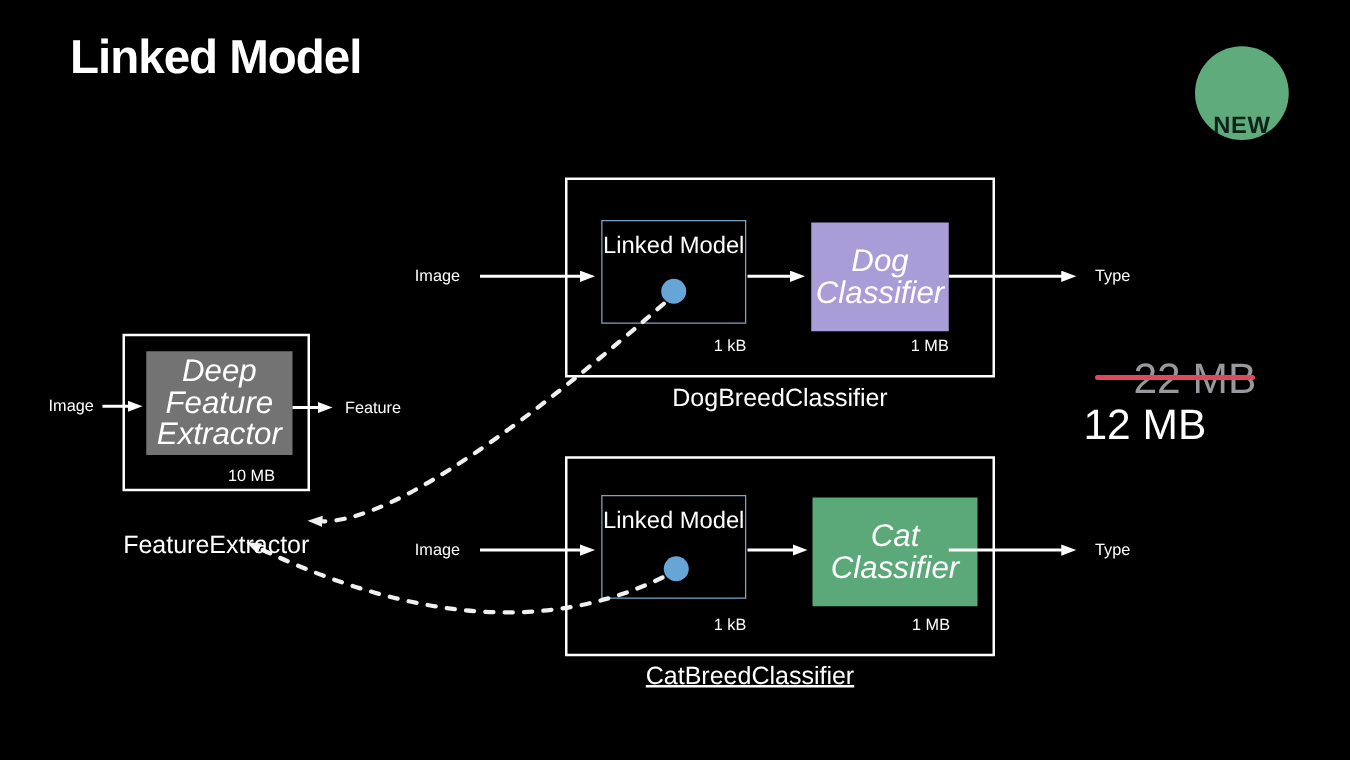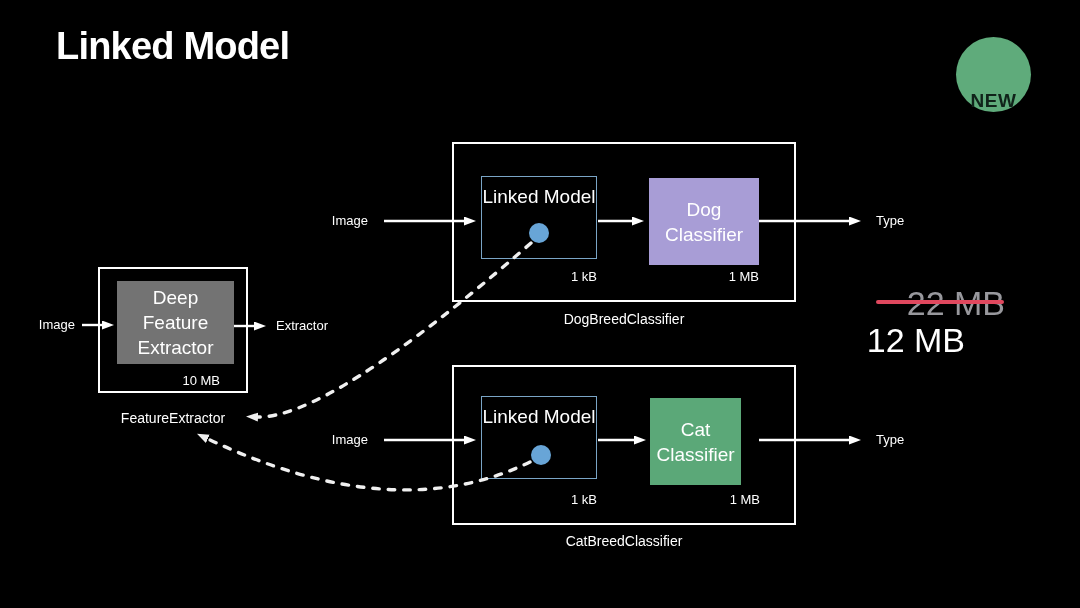--- a/index.html
+++ b/index.html
@@ -2,34 +2,34 @@
 <html><head>
 <meta charset="utf-8">
 <style>
   html,body{margin:0;padding:0;background:#000;}
   #stage{
     position:relative;width:1080px;height:608px;background:#000;
     font-family:"Liberation Sans",sans-serif;color:#fff;overflow:hidden;
   }
   .abs{position:absolute;}
   .lbl{font-size:13px;line-height:22px;color:#fff;z-index:3;}
-  .caption{font-size:14px;line-height:21px;text-align:center;z-index:3;}
+  .caption{font-size:20px;line-height:21px;text-align:center;z-index:3;}
   .center{text-align:right;}
   .right{text-align:right;}
 
   #title{left:56px;top:24px;font-size:38px;line-height:44px;font-weight:700;letter-spacing:-0.8px;z-index:3;}
   #badge{
     left:956px;top:37px;width:75px;height:75px;border-radius:50%;
     background:#5FAB7B;display:flex;align-items:flex-end;justify-content:center;
     color:#10231A;font-weight:700;font-size:19px;letter-spacing:0.5px;z-index:3;
   }
 
   .outer-box{border:2px solid #fff;background:#000;box-sizing:border-box;z-index:1;}
   .fill-box{display:flex;align-items:center;justify-content:center;text-align:center;
-    font-size:19px;line-height:25px;box-sizing:border-box;z-index:1;}
+    font-size:25px;line-height:25px;box-sizing:border-box;z-index:1;font-style:italic;}
   .linked-box{border:1.5px solid #7AA5C6;box-sizing:border-box;
     display:flex;justify-content:center;align-items:flex-start;padding-top:9px;
     font-size:19px;z-index:1;}
 
   #svg-layer{position:absolute;left:0;top:0;z-index:2;pointer-events:none;}
 
   #old-total{left:875px;top:283px;width:130px;font-size:34px;line-height:40px;color:#98989D;z-index:3;}
   #strike{left:876px;top:300px;width:128px;height:4px;background:#E0485E;border-radius:2px;z-index:4;}
   #new-total{left:835px;top:320px;width:130px;font-size:34px;line-height:40px;color:#fff;font-weight:500;z-index:3;}
 </style>
@@ -48,21 +48,21 @@
     <span>Linked Model</span>
   </div>
   <div class="abs fill-box" style="left:649px;top:178px;width:110px;height:87px;background:#A89DD6;padding:0 10px;">
     <span>Dog Classifier</span>
   </div>
 
   <div class="abs outer-box" style="left:452px;top:365px;width:344px;height:160px;"></div>
   <div class="abs linked-box" style="left:481px;top:396px;width:116px;height:83px;">
     <span>Linked Model</span>
   </div>
-  <div class="abs fill-box" style="left:650px;top:398px;width:91px;height:87px;background:#5BA878;padding:0 10px;">
+  <div class="abs fill-box" style="left:650px;top:398px;width:132px;height:87px;background:#5BA878;padding:0 10px;">
     <span>Cat Classifier</span>
   </div>
 
   <svg id="svg-layer" width="1080" height="608" viewBox="0 0 1080 608">
     <defs>
       <marker id="ah" markerUnits="userSpaceOnUse" markerWidth="14" markerHeight="12" refX="2" refY="4.5" orient="auto">
         <path d="M0,0 L12,4.5 L0,9 Z" fill="#fff"></path>
       </marker>
       <marker id="ahd" markerUnits="userSpaceOnUse" markerWidth="14" markerHeight="12" refX="2" refY="4.5" orient="auto">
         <path d="M0,0 L12,4.5 L0,9 Z" fill="#F0F0F0"></path>
@@ -86,33 +86,33 @@
     <circle cx="539" cy="233" r="10" fill="#68A5D7"></circle>
     <circle cx="541" cy="455" r="10" fill="#68A5D7"></circle>
   </svg>
 
   <div id="title" class="abs">Linked Model</div>
   <div id="badge" class="abs">
     <span>NEW</span>
   </div>
 
   <div class="abs lbl right" style="left:5px;top:314px;width:70px;">Image</div>
-  <div class="abs lbl" style="left:276px;top:315px;">Extractor</div>
+  <div class="abs lbl" style="left:276px;top:315px;">Feature</div>
   <div class="abs lbl center" style="left:98px;top:370px;width:122px;">10 MB</div>
-  <div class="abs caption" style="left:73px;top:408px;width:200px;">FeatureExtractor</div>
+  <div class="abs caption" style="left:73px;top:426px;width:200px;">FeatureExtractor</div>
 
   <div class="abs lbl right" style="left:298px;top:210px;width:70px;">Image</div>
   <div class="abs lbl center" style="left:481px;top:266px;width:116px;">1 kB</div>
   <div class="abs lbl center" style="left:649px;top:266px;width:110px;">1 MB</div>
   <div class="abs lbl" style="left:876px;top:210px;">Type</div>
   <div class="abs caption" style="left:452px;top:309px;width:344px;">DogBreedClassifier</div>
 
   <div class="abs lbl right" style="left:298px;top:429px;width:70px;">Image</div>
   <div class="abs lbl center" style="left:481px;top:489px;width:116px;">1 kB</div>
   <div class="abs lbl center" style="left:650px;top:489px;width:110px;">1 MB</div>
   <div class="abs lbl" style="left:876px;top:429px;">Type</div>
-  <div class="abs caption" style="left:452px;top:531px;width:344px;">CatBreedClassifier</div>
+  <div class="abs caption" style="left:428px;top:531px;width:344px;text-decoration:underline;">CatBreedClassifier</div>
 
   <div id="old-total" class="abs center">22 MB</div>
   <div id="strike" class="abs"></div>
   <div id="new-total" class="abs center">12 MB</div>
 
 </div>
 
 </body></html>

